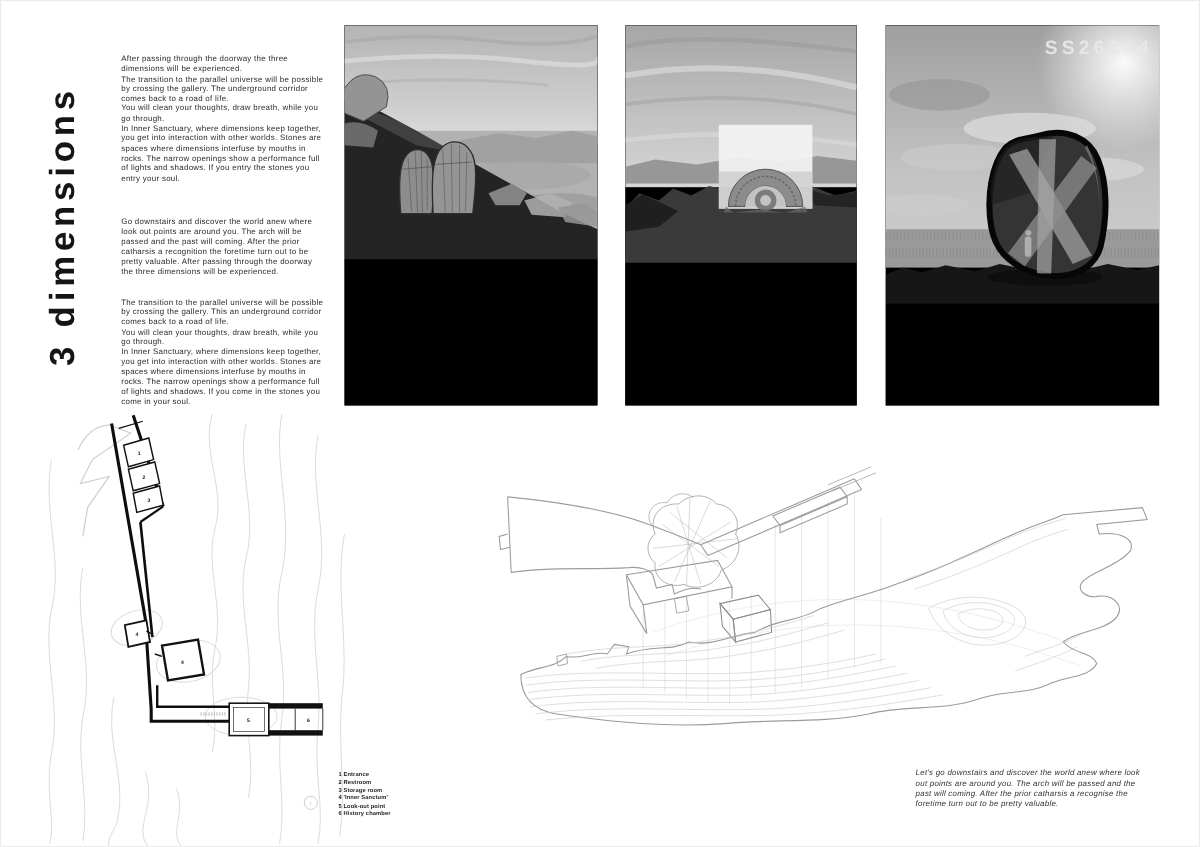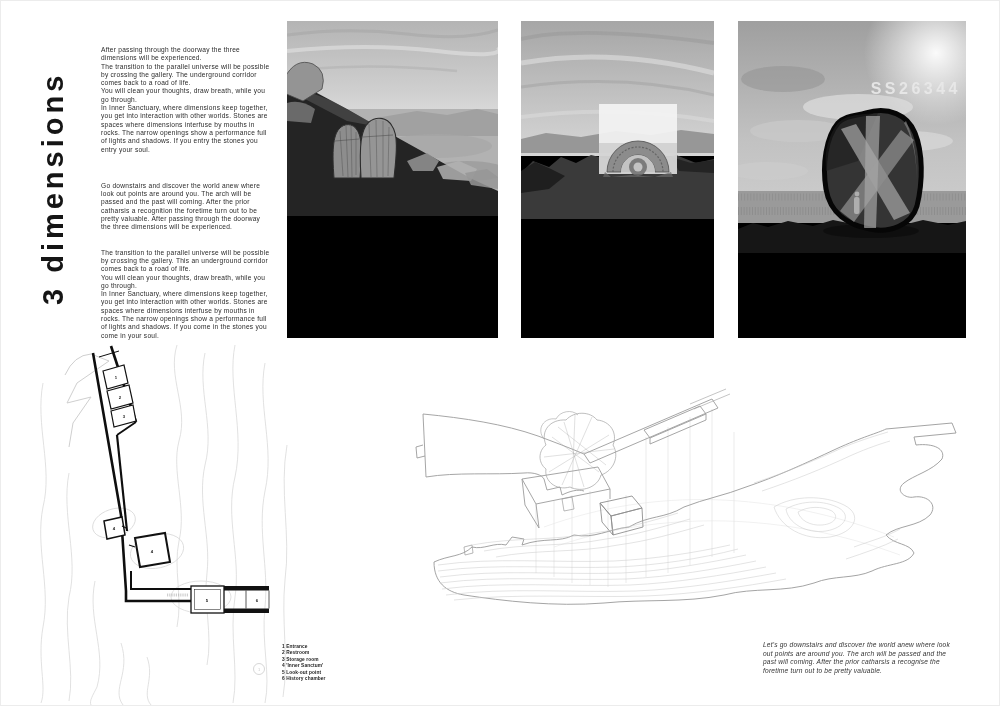--- a/index.html
+++ b/index.html
@@ -26,21 +26,20 @@
   
   .panel{position:absolute;top:20px;overflow:hidden;background:#000;}
   .panel svg{display:block;}
   #panel1{left:286px;width:211px;height:317px;}
   #panel2{left:520px;width:193px;height:317px;}
   #panel3{left:737px;width:228px;height:317px;}
   .code{
     position:absolute;top:11px;right:5px;
     font-size:16px;font-weight:700;letter-spacing:3.5px;
     color:rgba(232,232,232,0.92);
-    margin-top:48px;
   }
   
   .siteplan{position:absolute;left:28px;top:344px;width:265px;height:360px;}
   .legend{position:absolute;left:281px;top:643px;width:60px;}
   .legend div{
     font-size:4.8px;line-height:6.4px;font-weight:700;color:#1d1d1d;
     letter-spacing:0.1px;white-space:nowrap;
   }
   
   .axon{position:absolute;left:393px;top:386px;width:580px;height:258px;}

